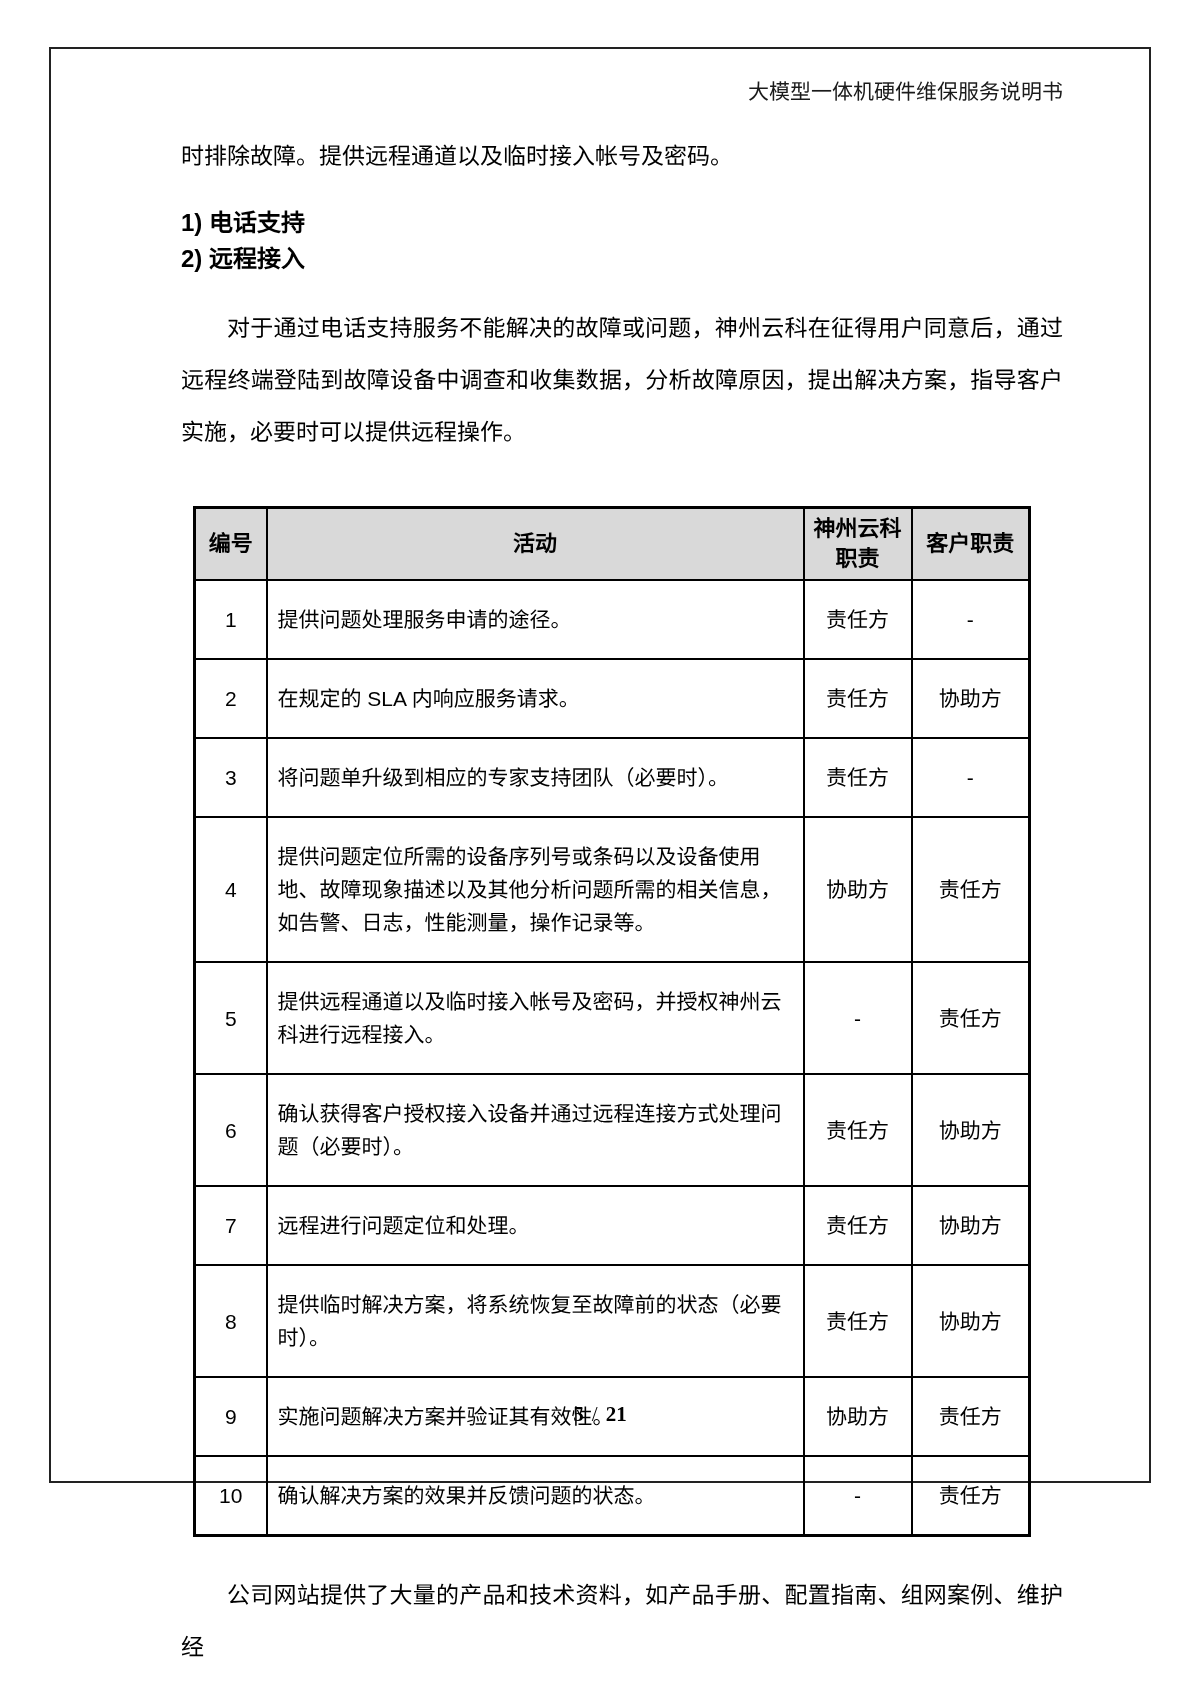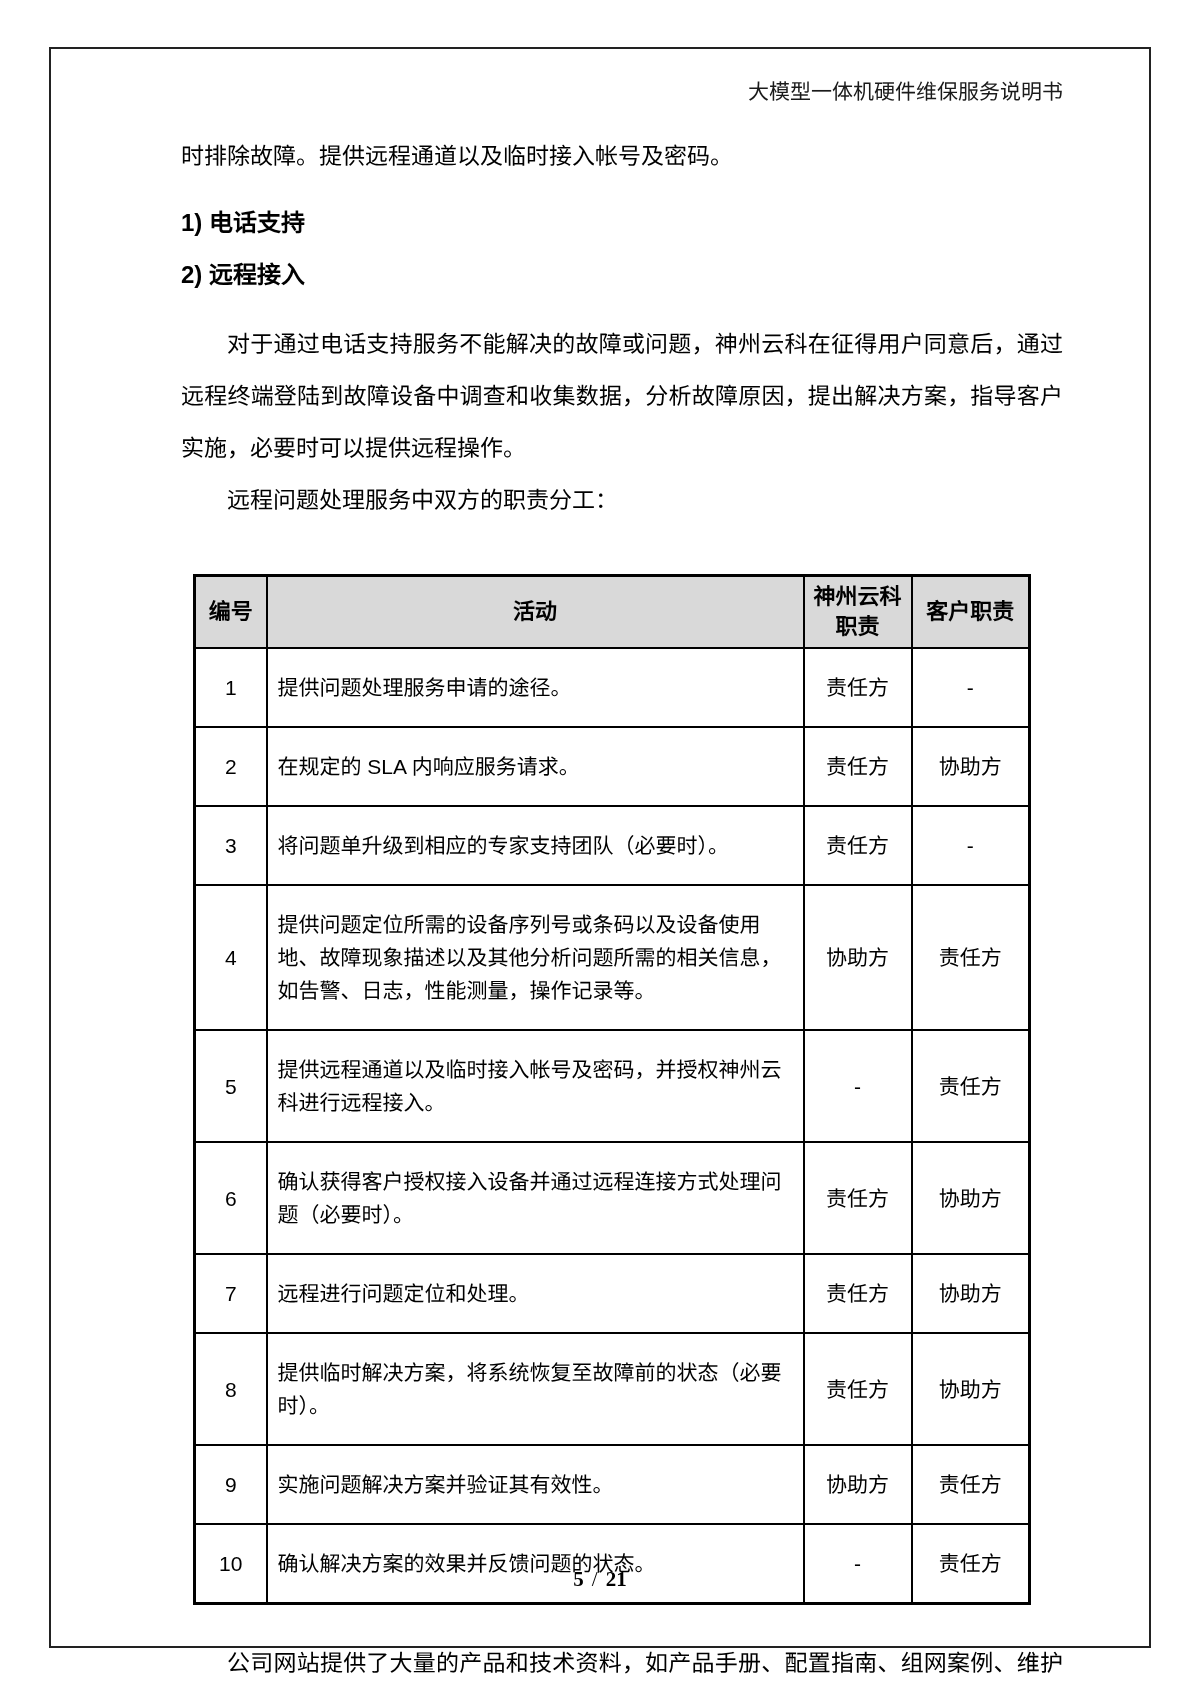--- a/index.html
+++ b/index.html
@@ -9,21 +9,21 @@
     height: 1698px;
     background: #ffffff;
     font-family: "Liberation Sans", sans-serif;
     color: #000000;
   }
   .sheet {
     position: absolute;
     left: 49px;
     top: 47px;
     width: 1102px;
-    height: 1601px;
+    height: 1436px;
     box-sizing: border-box;
     border: 2px solid #222222;
     padding: 30px 86px 0 130px;
     background: #ffffff;
   }
   .doc-header {
     text-align: right;
     font-family: "Liberation Serif", serif;
     font-size: 21px;
     line-height: 26px;
@@ -41,21 +41,21 @@
   p.indent { text-indent: 2em; }
   h3.num-heading {
     margin: 0;
     font-size: 24px;
     line-height: 30px;
     font-weight: bold;
     color: #000000;
   }
   #heading-1 { margin-top: 26px; }
   #para-1 { margin-top: 22px; }
-  #heading-2 { margin-top: 22px; }
+  #heading-2 { margin-top: 6px; }
   #para-2 { margin-top: 28px; }
   p.table-intro { margin-top: 0; text-align: left; }
   table.resp-table {
     border-collapse: collapse;
     margin-top: 48px;
     margin-left: 12px;
     width: 835px;
     table-layout: fixed;
     border: 3px solid #000000;
   }
@@ -128,21 +128,20 @@
 
   <p class="body-text intro">时排除故障。提供远程通道以及临时接入帐号及密码。</p>
 
   <h3 class="num-heading" id="heading-1">1) 电话支持</h3>
 
 
   <h3 class="num-heading" id="heading-2">2) 远程接入</h3>
 
   <p class="body-text indent" id="para-2">对于通过电话支持服务不能解决的故障或问题，神州云科在征得用户同意后，通过远程终端登陆到故障设备中调查和收集数据，分析故障原因，提出解决方案，指导客户实施，必要时可以提供远程操作。</p>
 
-  <p class="body-text indent table-intro">远程问题处理服务中双方的职责分工：</p>
 
   <table class="resp-table">
     <colgroup>
       <col class="c-no">
         <col class="c-act">
         <col class="c-sz">
         <col class="c-cl">
     </colgroup>
     <thead>
       <tr>

